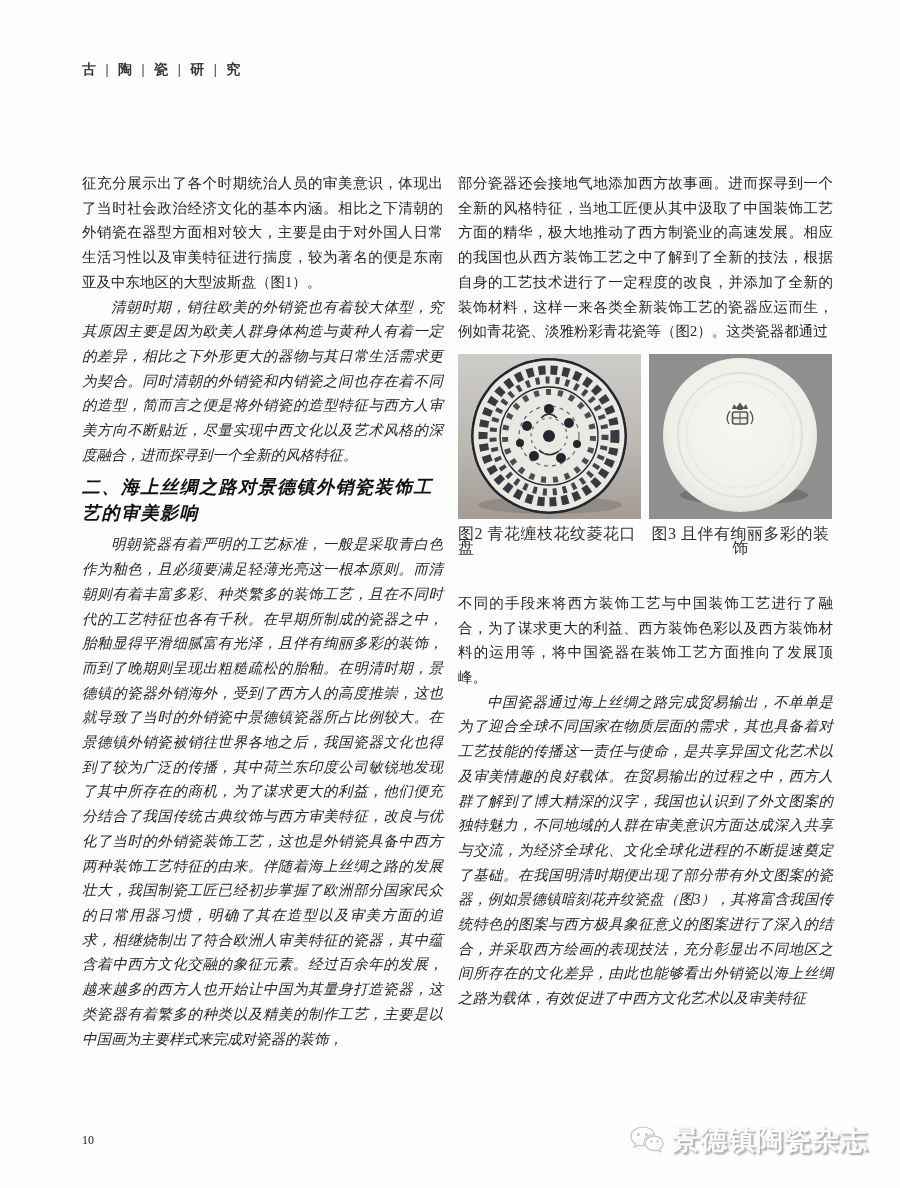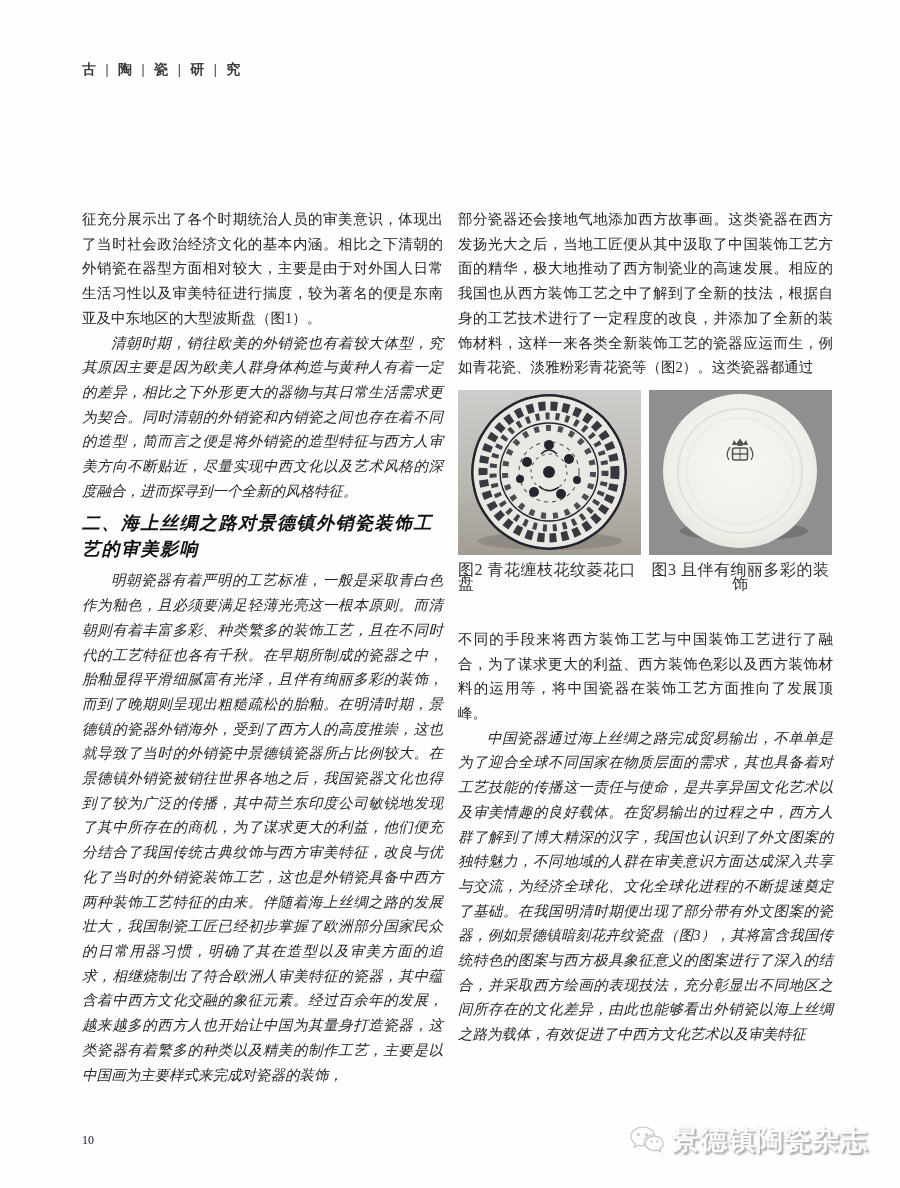--- a/index.html
+++ b/index.html
@@ -4,21 +4,21 @@
 <style>
   * { margin:0; padding:0; box-sizing:border-box; }
   html,body { width:900px; height:1188px; background:#ffffff; }
   body { font-family:"Liberation Serif","DejaVu Serif",serif; color:#262626; position:relative; overflow:hidden; }
   .page { width:900px; height:1188px; position:relative; background:#fefefe; }
 
   .header { padding:60px 0 0 82px; }
   .header .htitle { font-size:14px; letter-spacing:3px; color:#3a3a3a; font-weight:600; }
 
   .columns { display:flex; margin:92px 0 0 82px; align-items:flex-start; }
-  .col { font-size:14.5px; line-height:24.7px; text-align:justify; text-justify:inter-ideograph;margin-top:36px; }
+  .col { font-size:14.5px; line-height:24.7px; text-align:justify; text-justify:inter-ideograph; }
   .col.left { width:361px; margin-right:15px; }
   .col.right { width:375px; }
   p.ind { text-indent:2em;font-style:italic; }
   p.cont { text-indent:0; }
 
   h2.sec {
     font-size:18px; line-height:26px; font-weight:bold; font-style:italic;
     letter-spacing:1.5px; color:#111; margin:7px 0 6px 0; text-align:left;
   }
 
@@ -50,21 +50,21 @@
   <div class="columns">
 
     <div class="col left">
       <p class="cont">征充分展示出了各个时期统治人员的审美意识，体现出了当时社会政治经济文化的基本内涵。相比之下清朝的外销瓷在器型方面相对较大，主要是由于对外国人日常生活习性以及审美特征进行揣度，较为著名的便是东南亚及中东地区的大型波斯盘（图1）。</p>
       <p class="ind">清朝时期，销往欧美的外销瓷也有着较大体型，究其原因主要是因为欧美人群身体构造与黄种人有着一定的差异，相比之下外形更大的器物与其日常生活需求更为契合。同时清朝的外销瓷和内销瓷之间也存在着不同的造型，简而言之便是将外销瓷的造型特征与西方人审美方向不断贴近，尽量实现中西文化以及艺术风格的深度融合，进而探寻到一个全新的风格特征。</p>
       <h2 class="sec">二、海上丝绸之路对景德镇外销瓷装饰工艺的审美影响</h2>
       <p class="ind">明朝瓷器有着严明的工艺标准，一般是采取青白色作为釉色，且必须要满足轻薄光亮这一根本原则。而清朝则有着丰富多彩、种类繁多的装饰工艺，且在不同时代的工艺特征也各有千秋。在早期所制成的瓷器之中，胎釉显得平滑细腻富有光泽，且伴有绚丽多彩的装饰，而到了晚期则呈现出粗糙疏松的胎釉。在明清时期，景德镇的瓷器外销海外，受到了西方人的高度推崇，这也就导致了当时的外销瓷中景德镇瓷器所占比例较大。在景德镇外销瓷被销往世界各地之后，我国瓷器文化也得到了较为广泛的传播，其中荷兰东印度公司敏锐地发现了其中所存在的商机，为了谋求更大的利益，他们便充分结合了我国传统古典纹饰与西方审美特征，改良与优化了当时的外销瓷装饰工艺，这也是外销瓷具备中西方两种装饰工艺特征的由来。伴随着海上丝绸之路的发展壮大，我国制瓷工匠已经初步掌握了欧洲部分国家民众的日常用器习惯，明确了其在造型以及审美方面的追求，相继烧制出了符合欧洲人审美特征的瓷器，其中蕴含着中西方文化交融的象征元素。经过百余年的发展，越来越多的西方人也开始让中国为其量身打造瓷器，这类瓷器有着繁多的种类以及精美的制作工艺，主要是以中国画为主要样式来完成对瓷器的装饰，</p>
     </div>
 
     <div class="col right">
-      <p class="cont">部分瓷器还会接地气地添加西方故事画。这类瓷器在西方发扬光大之后，当地工匠便从其中汲取了中国装饰工艺方面的精华，极大地推动了西方制瓷业的高速发展。相应的我国也从西方装饰工艺之中了解到了全新的技法，根据自身的工艺技术进行了一定程度的改良，并添加了全新的装饰材料，这样一来各类全新装饰工艺的瓷器应运而生，例如青花瓷、淡雅粉彩青花瓷等（图2）。这类瓷器都通过</p>
+      <p class="cont">部分瓷器还会接地气地添加西方故事画。进而探寻到一个全新的风格特征，当地工匠便从其中汲取了中国装饰工艺方面的精华，极大地推动了西方制瓷业的高速发展。相应的我国也从西方装饰工艺之中了解到了全新的技法，根据自身的工艺技术进行了一定程度的改良，并添加了全新的装饰材料，这样一来各类全新装饰工艺的瓷器应运而生，例如青花瓷、淡雅粉彩青花瓷等（图2）。这类瓷器都通过</p>
 
       <div class="figrow-wrap">
         <div class="figrow">
 
           <figure class="f2">
             <svg viewBox="0 0 183 165">
               <defs>
                 <linearGradient id="bg1" x1="0" y1="0" x2="0" y2="1">
                   <stop offset="0" stop-color="#cecdcb"></stop>
                   <stop offset="0.55" stop-color="#bcb8b2"></stop>

